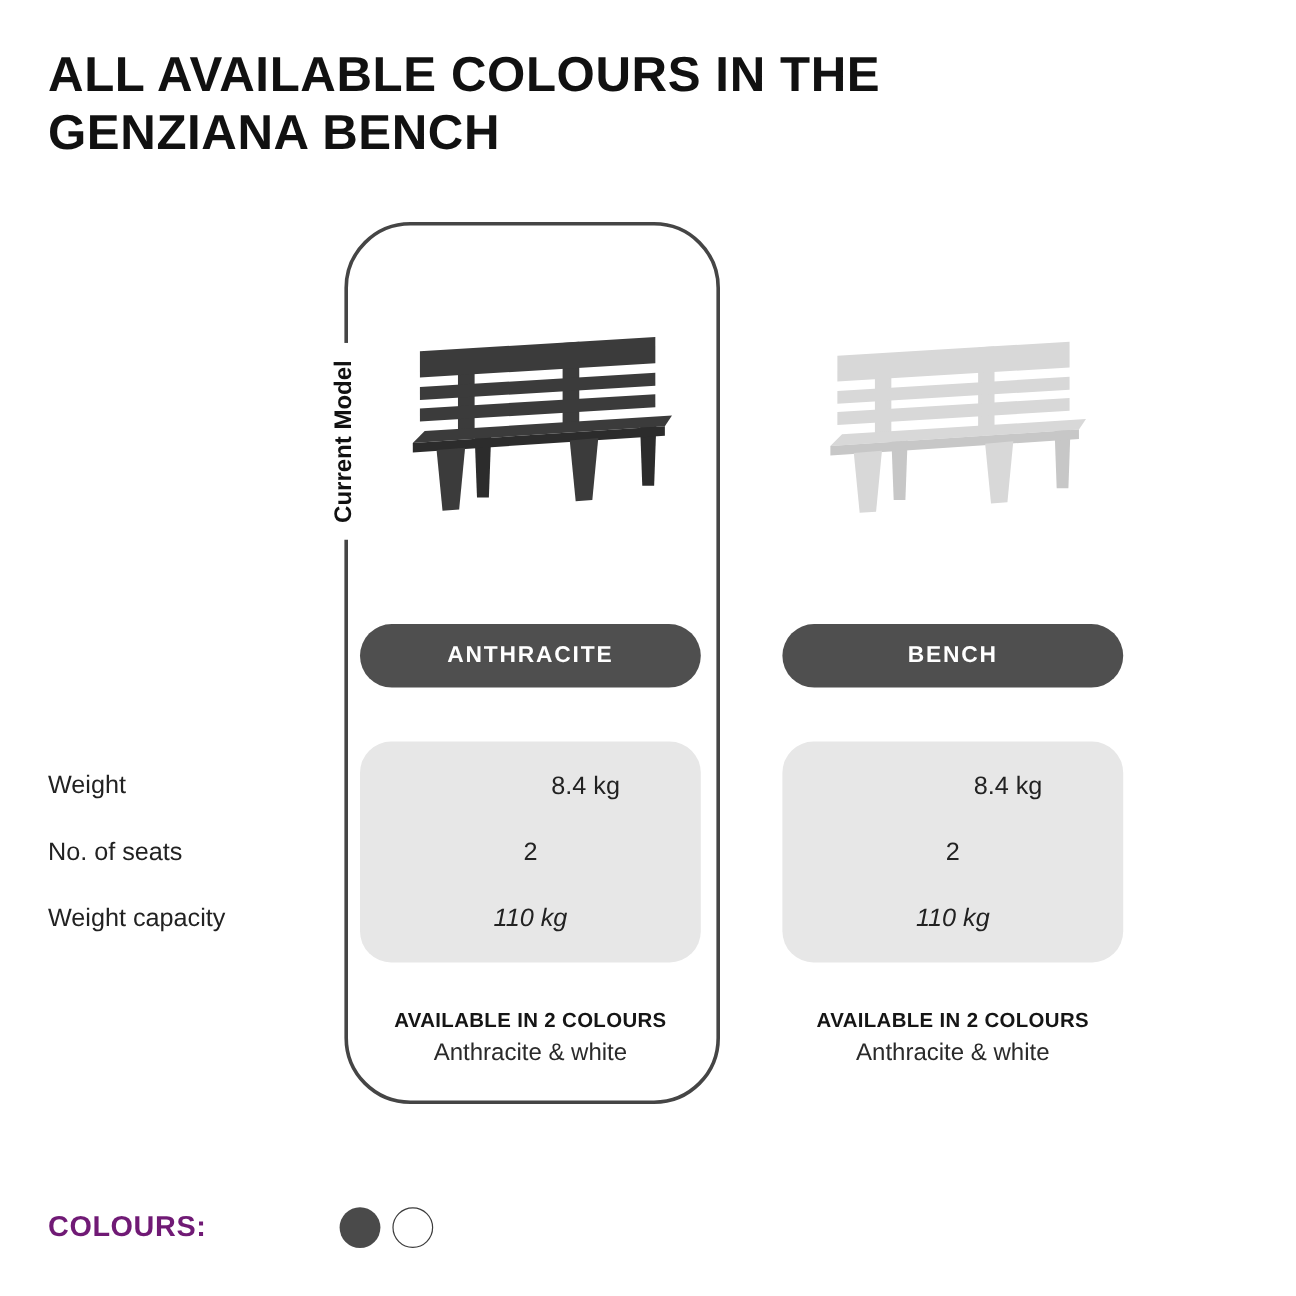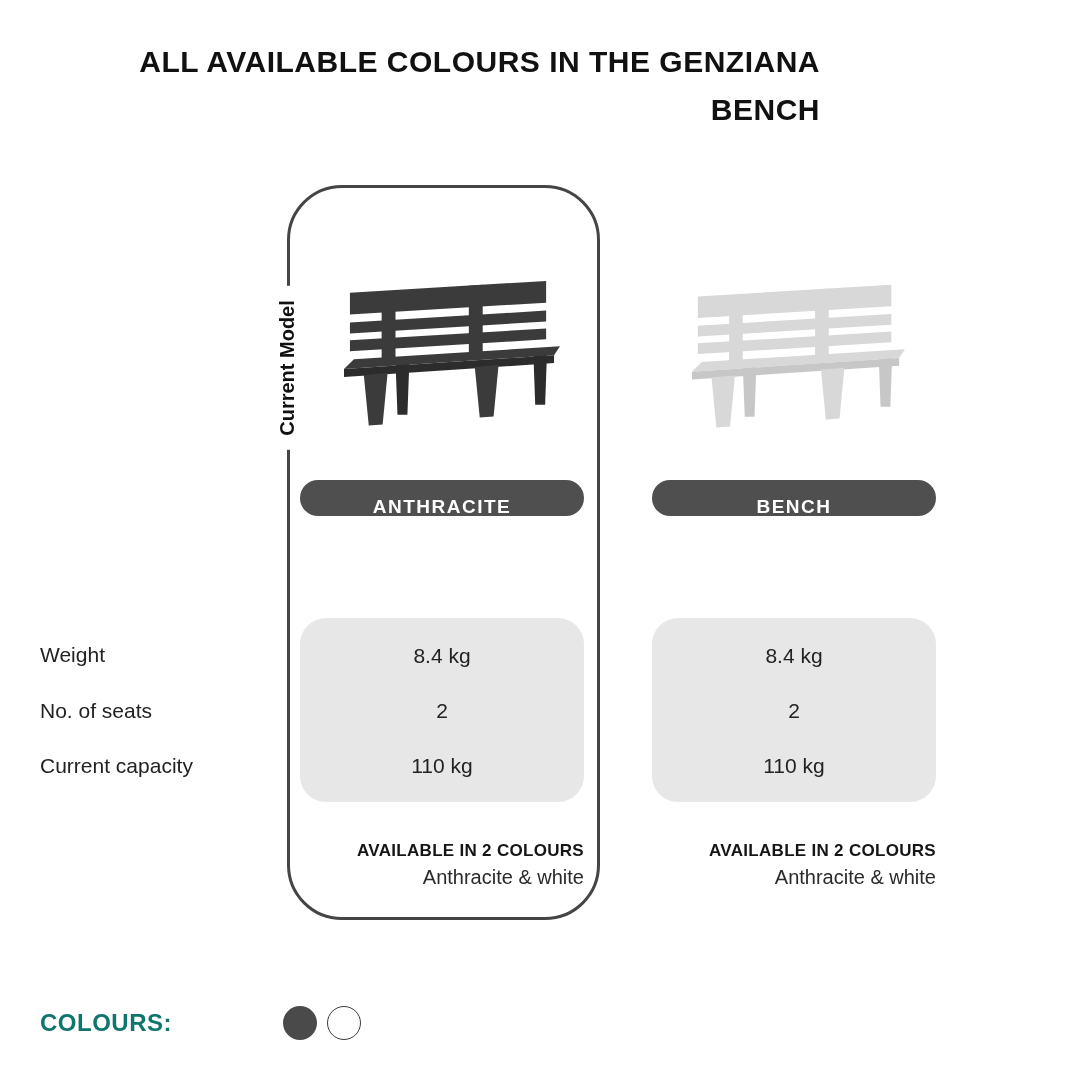--- a/index.html
+++ b/index.html
@@ -9,25 +9,24 @@
   }
   .canvas{
     position:relative;
     width:1080px;height:1080px;
     background:var(--page_bg,#fff);
     overflow:hidden;
     margin:0 auto;
   }
   .title{
     position:absolute;left:40px;top:38px;width:780px;
-    font-size:30px;line-height:48px;font-weight:800;
+    font-size:41px;line-height:48px;font-weight:800;
     letter-spacing:0.5px;
     color:var(--title_text,#111);
     margin:0;
-    text-align:right;
   }
   .card{
     position:absolute;left:287px;top:185px;width:313px;height:735px;
     box-sizing:border-box;
     border:3px solid var(--card_border,#454545);
     border-radius:55px;
     background:transparent;
   }
   .current-model-label{
     position:absolute;left:287px;top:368px;
@@ -42,64 +41,64 @@
   .bench svg{display:block;width:100%;height:auto;}
   .bench-anthracite{left:342px;top:268px;width:218px;
     --bench-main:var(--bench_dark,#3b3b3b);
     --bench-shade:var(--bench_dark_shade,#2d2d2d);
   }
   .bench-white{left:690px;top:272px;width:215px;
     --bench-main:var(--bench_light,#d8d8d8);
     --bench-shade:var(--bench_light_shade,#c9c9c9);
   }
   .pill{
-    position:absolute;top:480px;width:284px;height:36px;
+    position:absolute;top:520px;width:284px;height:53px;
     background:var(--pill_bg,#4f4f4f);
     border-radius:27px;
     color:var(--pill_text,#fff);
     font-size:19px;font-weight:bold;letter-spacing:1.5px;
     text-align:center;line-height:53px;
   }
   .pill-1{left:300px;}
   .pill-2{left:652px;}
   .panel{
     position:absolute;top:618px;width:284px;height:184px;
     background:var(--panel_bg,#e7e7e7);
     border-radius:26px;
   }
   .panel-1{left:300px;}
   .panel-2{left:652px;}
   .panel .spec-value{
     position:absolute;left:0;width:100%;height:34px;line-height:34px;
     text-align:center;font-size:21px;color:var(--body_text,#222);
   }
-  .spec-row-0{top:21px;}
+  .spec-row-0{top:21px;padding-left:46px;}
   .spec-row-1{top:76px;}
-  .spec-row-2{top:131px;}
+  .spec-row-2{top:131px;font-style:italic;}
   .spec-label{
     position:absolute;left:40px;width:240px;height:34px;line-height:34px;
     font-size:21px;color:var(--body_text,#222);
   }
   .spec-label-0{top:638px;}
   .spec-label-1{top:694px;}
   .spec-label-2{top:749px;}
   .availability{
-    position:absolute;top:841px;width:284px;text-align:right;
+    position:absolute;top:841px;width:284px;text-align:center;
   }
   .availability-1{left:300px;}
   .availability-2{left:652px;}
   .availability .avail-title{
     font-size:17px;font-weight:bold;letter-spacing:0.3px;color:#151515;
   }
   .availability .avail-sub{
     margin-top:5px;font-size:20px;color:#2a2a2a;
   }
   .colours-label{
     position:absolute;left:40px;top:1006px;height:34px;line-height:34px;
-    font-size:24px;font-weight:800;letter-spacing:0.5px;color:#0f766e;
+    font-size:24px;font-weight:800;letter-spacing:0.5px;color:#701a75;
   }
   .swatch{
     position:absolute;top:1006px;width:34px;height:34px;
     border-radius:50%;box-sizing:border-box;
   }
   .swatch-anthracite{left:283px;background:var(--swatch_0,#4a4a4a);}
   .swatch-white{left:327px;background:var(--swatch_1,#fff);
     border:1.5px solid var(--swatch_border,#3c3c3c);}
 </style>
 </head>
@@ -147,21 +146,21 @@
       <polygon points="22,108 46,106 41,158 27,159" fill="var(--bench-main)"></polygon>
       <polygon points="134,100 158,98 153,150 139,151" fill="var(--bench-main)"></polygon>
     </svg>
   </div>
 
   <div class="pill pill-1">ANTHRACITE</div>
   <div class="pill pill-2">BENCH</div>
 
   <div class="spec-label spec-label-1">No. of seats</div>
   <div class="spec-label spec-label-0">Weight</div>
-  <div class="spec-label spec-label-2">Current capacity</div>
+  <div class="spec-label spec-label-2">Weight capacity</div>
 
   <div class="panel panel-1">
     <div class="spec-value spec-row-0">8.4 kg</div>
     <div class="spec-value spec-row-1">2</div>
     <div class="spec-value spec-row-2">110 kg</div>
   </div>
   <div class="panel panel-2">
     <div class="spec-value spec-row-0">8.4 kg</div>
     <div class="spec-value spec-row-1">2</div>
     <div class="spec-value spec-row-2">110 kg</div>

